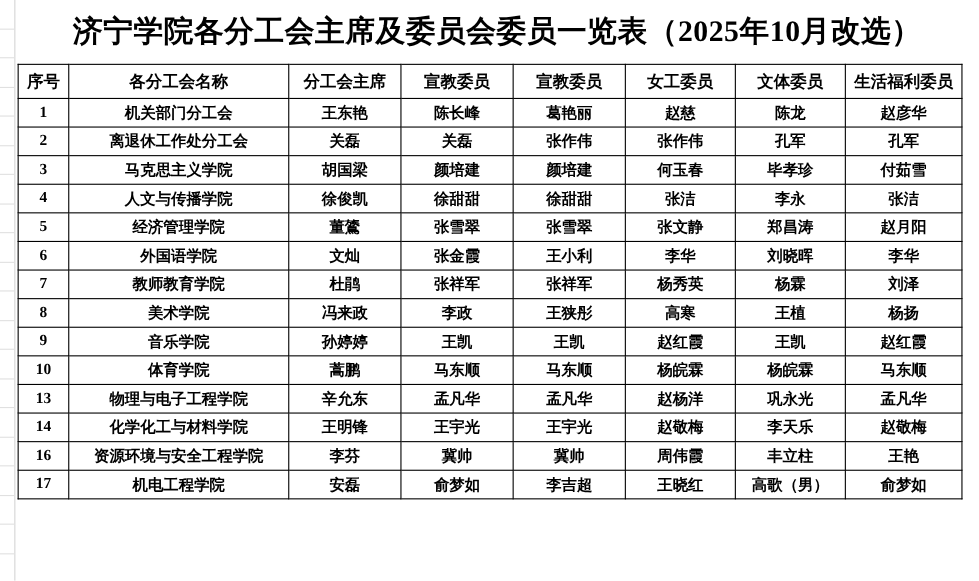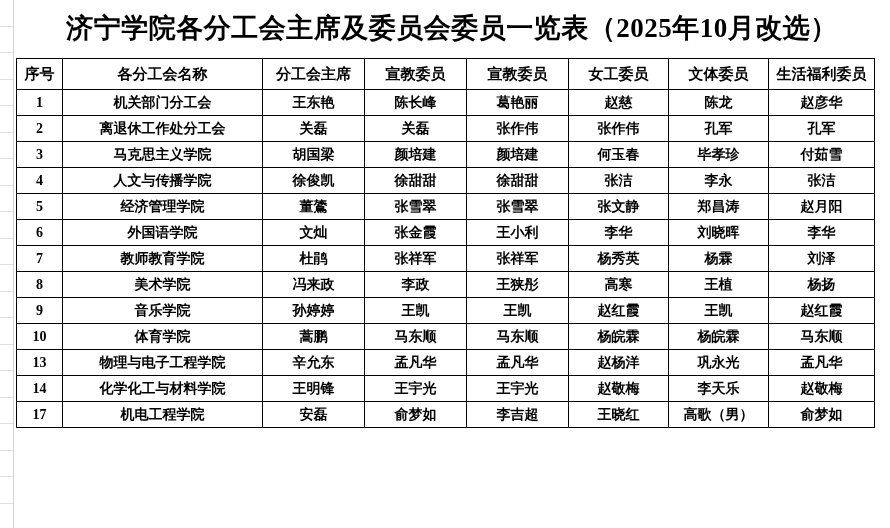--- a/index.html
+++ b/index.html
@@ -268,20 +268,30 @@
           <td class="seq">14</td>
           <td class="name">化学化工与材料学院</td>
           <td class="name">王明锋</td>
           <td class="name">王宇光</td>
           <td class="name">王宇光</td>
           <td class="name">赵敬梅</td>
           <td class="name">李天乐</td>
           <td class="name">赵敬梅</td>
         </tr>
         <tr>
+          <td class="seq">16</td>
+          <td class="name">资源环境与安全工程学院</td>
+          <td class="name">李芬</td>
+          <td class="name">冀帅</td>
+          <td class="name">冀帅</td>
+          <td class="name">周伟霞</td>
+          <td class="name">丰立柱</td>
+          <td class="name">王艳</td>
+        </tr>
+        <tr>
           <td class="seq">17</td>
           <td class="name">机电工程学院</td>
           <td class="name">安磊</td>
           <td class="name">俞梦如</td>
           <td class="name">李吉超</td>
           <td class="name">王晓红</td>
           <td class="name">高歌（男）</td>
           <td class="name">俞梦如</td>
         </tr>
 

